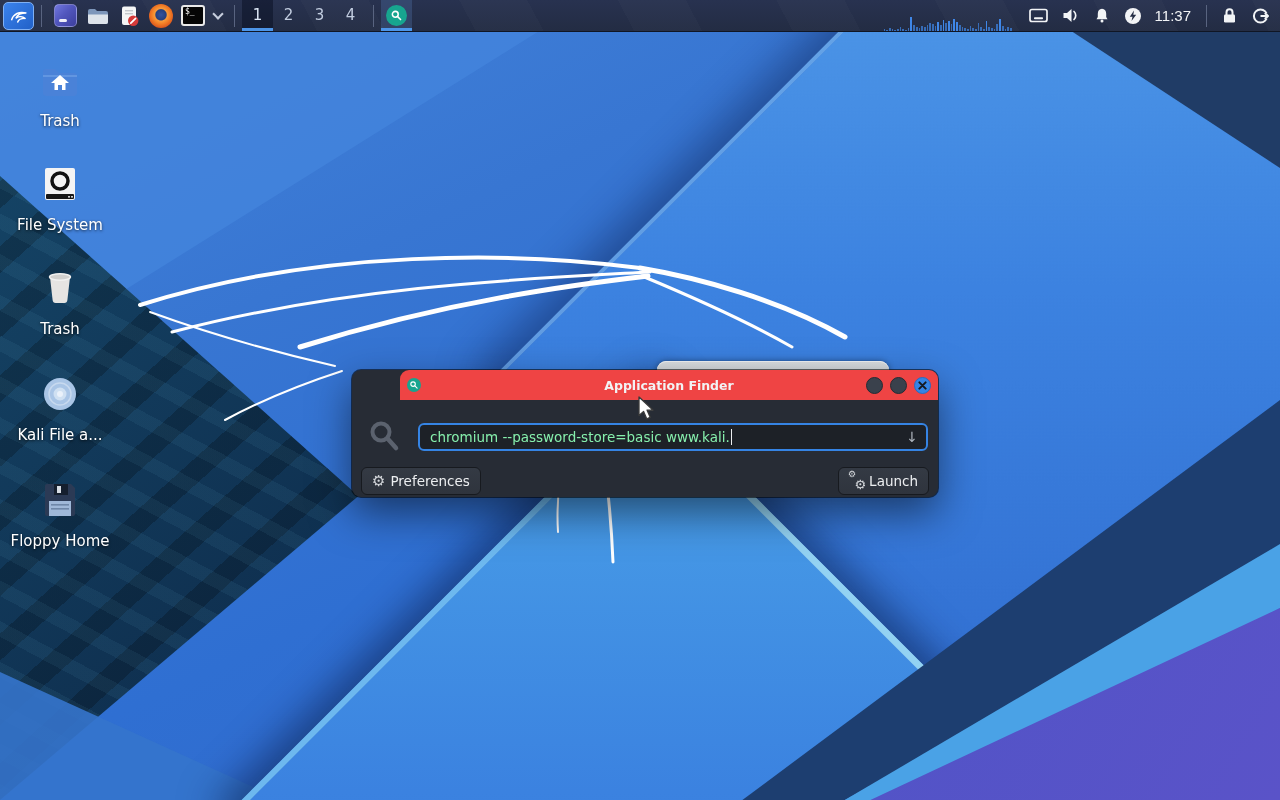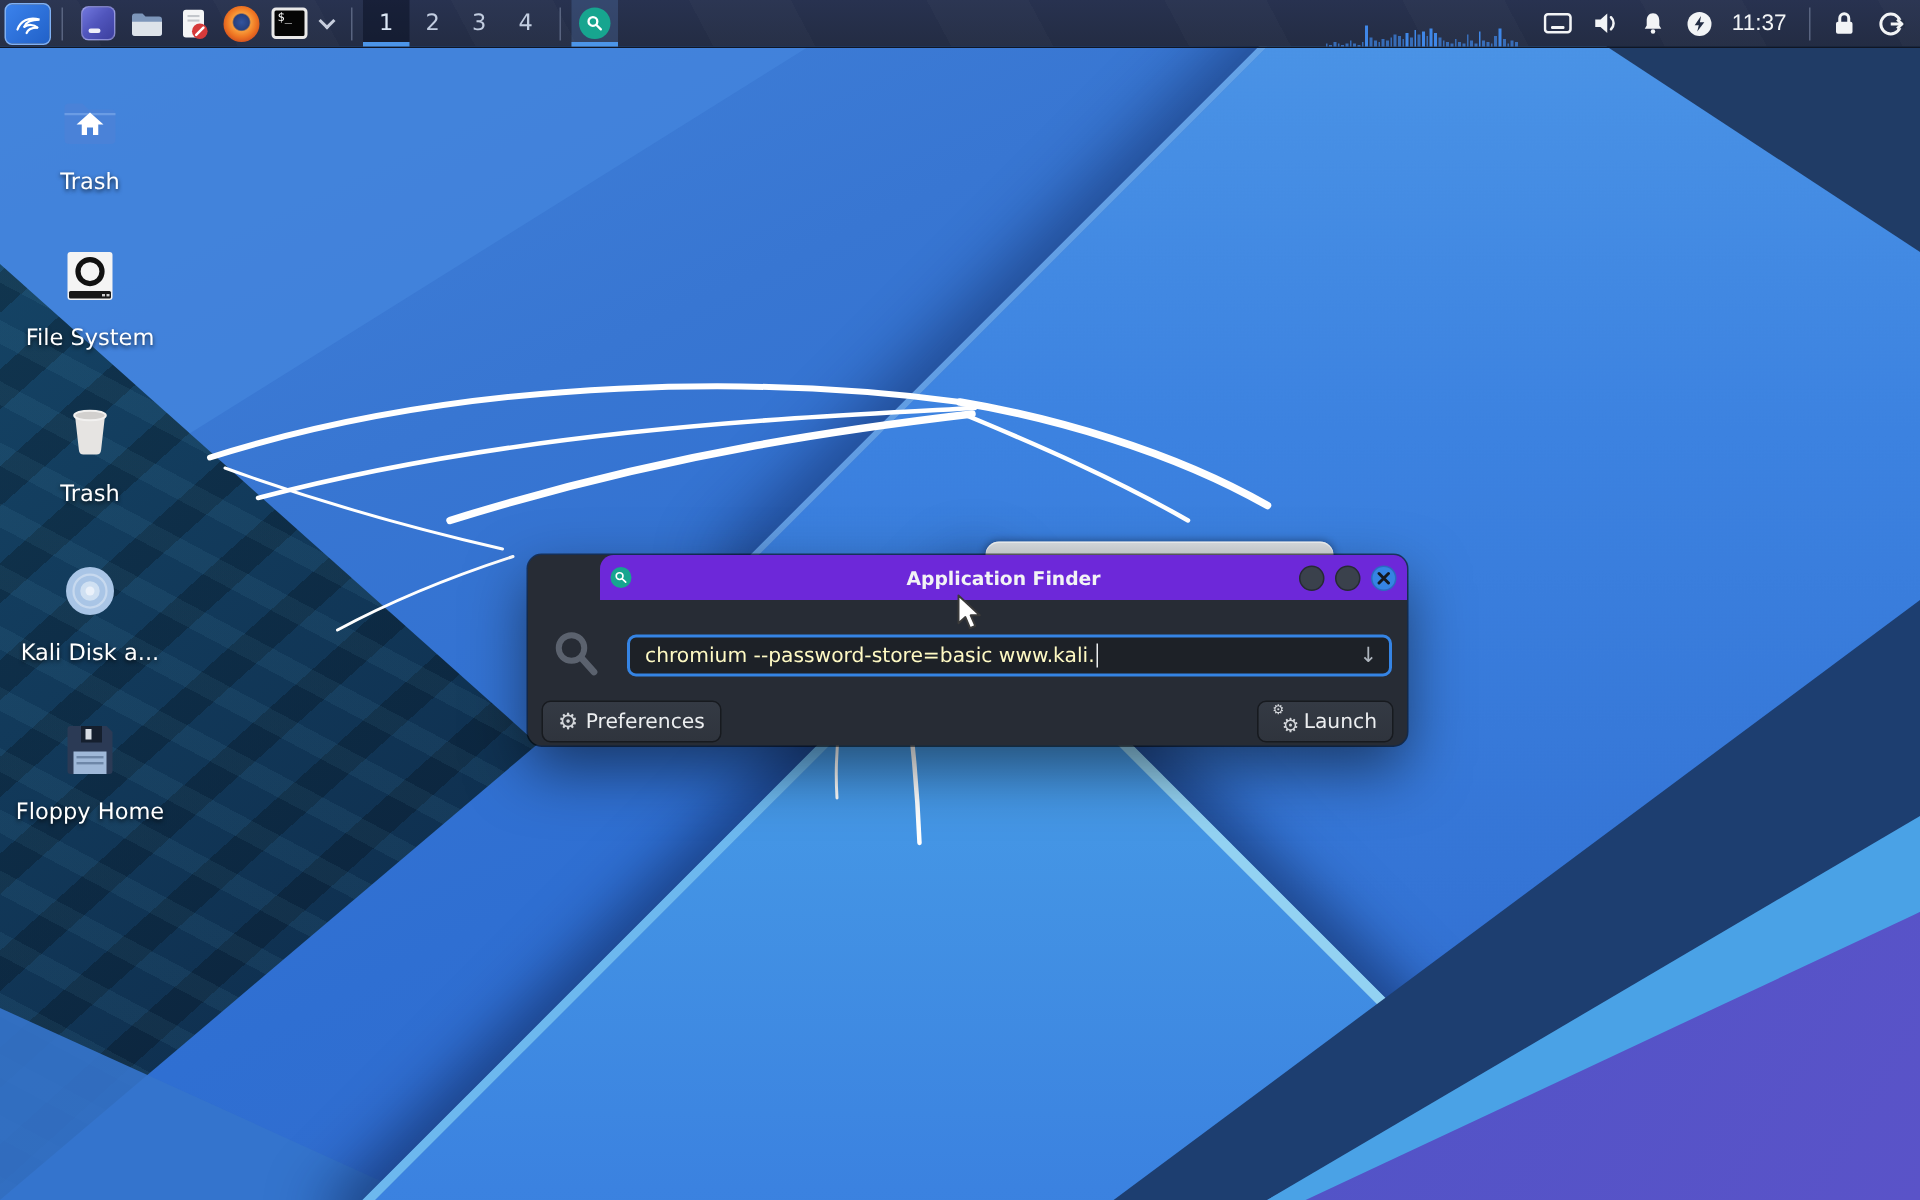--- a/index.html
+++ b/index.html
@@ -79,32 +79,32 @@
 
   
   .behind-win { position:absolute; left:657px; top:361px; width:232px; height:26px; z-index:3;
     border-radius:9px 9px 0 0; background:linear-gradient(#dde1e4,#c3c8cd);
     box-shadow:inset 0 1px 0 #f2f4f5, 0 0 6px rgba(0,0,0,.4); }
 
   
   .finder { position:absolute; left:352px; top:370px; width:586px; height:127px; z-index:4;
     background:#272c35; border-radius:9px; box-shadow:0 16px 40px rgba(0,0,0,.5), 0 0 0 1px rgba(0,0,0,.55);
     display:flex; flex-direction:column; }
-  .titlebar { height:30px; display:flex; align-items:center; padding:0 7px; background:#6d28d9;
+  .titlebar { height:30px; display:flex; align-items:center; padding:0 7px; background:#ef4444;
     border-radius:9px 9px 0 0; position:relative;margin-left:48px; }
   .title { position:absolute; left:0; right:0; text-align:center; color:#f2f3f5; font-size:12.5px; font-weight:bold; pointer-events:none; }
   .winbtns { margin-left:auto; display:flex; gap:7px; z-index:1; }
   .wbtn { width:17px; height:17px; border-radius:50%; background:#3a414c; border:1px solid #262b33;
     display:flex; align-items:center; justify-content:center; cursor:pointer; padding:0; }
   .wbtn.close { background:#3584e4; border-color:#2a6bc0; }
   .search-row { display:flex; align-items:center; margin-top:20px; padding:0 10px 0 0; }
   .big-mag { width:66px; display:flex; align-items:center; justify-content:center; flex:none; }
   .entry { flex:1; height:28px; background:#1d2127; border:2px solid #3584e4; border-radius:6px;
     display:flex; align-items:center; padding:0 8px 0 10px; cursor:text; }
-  .entry-text { color:#fef9c3; font-size:13.5px; white-space:nowrap; }
+  .entry-text { color:#86efac; font-size:13.5px; white-space:nowrap; }
   .caret { width:1px; height:16px; background:#eceef0; margin-left:1px; }
   .entry-arrow { margin-left:auto; color:#aeb5bd; font-size:14px; }
   .btnrow { display:flex; margin-top:13px; padding:0 9px; }
   .dlg-btn { height:28px; display:flex; align-items:center; gap:5px; padding:0 10px;
     background:linear-gradient(#343a44,#2f343d); border:1px solid #171a1f; border-radius:6px;
     color:#eceef0; font-family:"DejaVu Sans", sans-serif; font-size:13.5px; cursor:pointer; }
   .dlg-btn .gear { color:#d4d7db; font-size:15px; line-height:15px; }
   .gears { position:relative; width:15px; height:16px; }
   .gears .g1 { position:absolute; right:-2px; bottom:-3px; font-size:13px; color:#d4d7db; }
   .gears .g2 { position:absolute; left:-1px; top:-4px; font-size:9px; color:#d4d7db; }
@@ -176,21 +176,21 @@
   </div>
   <div class="desk-item">
     <div class="desk-ico">
       <svg width="48" height="48" viewBox="0 0 48 48">
         <circle cx="24" cy="24" r="16" fill="#a9c5e6"></circle>
         <circle cx="24" cy="24" r="11" fill="none" stroke="rgba(255,255,255,.35)" stroke-width="1.5"></circle>
         <circle cx="24" cy="24" r="6.5" fill="#cfe0f2"></circle>
         <circle cx="24" cy="24" r="3" fill="#eaf1fa"></circle>
       </svg>
     </div>
-    <div class="desk-label">Kali Disk a...</div>
+    <div class="desk-label">Kali File a...</div>
   </div>
   <div class="desk-item">
     <div class="desk-ico">
       <svg width="48" height="48" viewBox="0 0 48 48">
         <path d="M11,8 h24 l4,4 v26 q0,2 -2,2 H11 q-2,0 -2,-2 V10 q0,-2 2,-2 Z" fill="#2b3a55"></path>
         <rect x="18" y="8" width="14" height="11" fill="#151f2e"></rect>
         <rect x="21" y="10" width="4" height="7" fill="#d8dde4"></rect>
         <rect x="13" y="25" width="22" height="15" fill="#9fb8d8"></rect>
         <rect x="15" y="28" width="18" height="1.6" fill="#6e87a8"></rect>
         <rect x="15" y="32" width="18" height="1.6" fill="#6e87a8"></rect>

